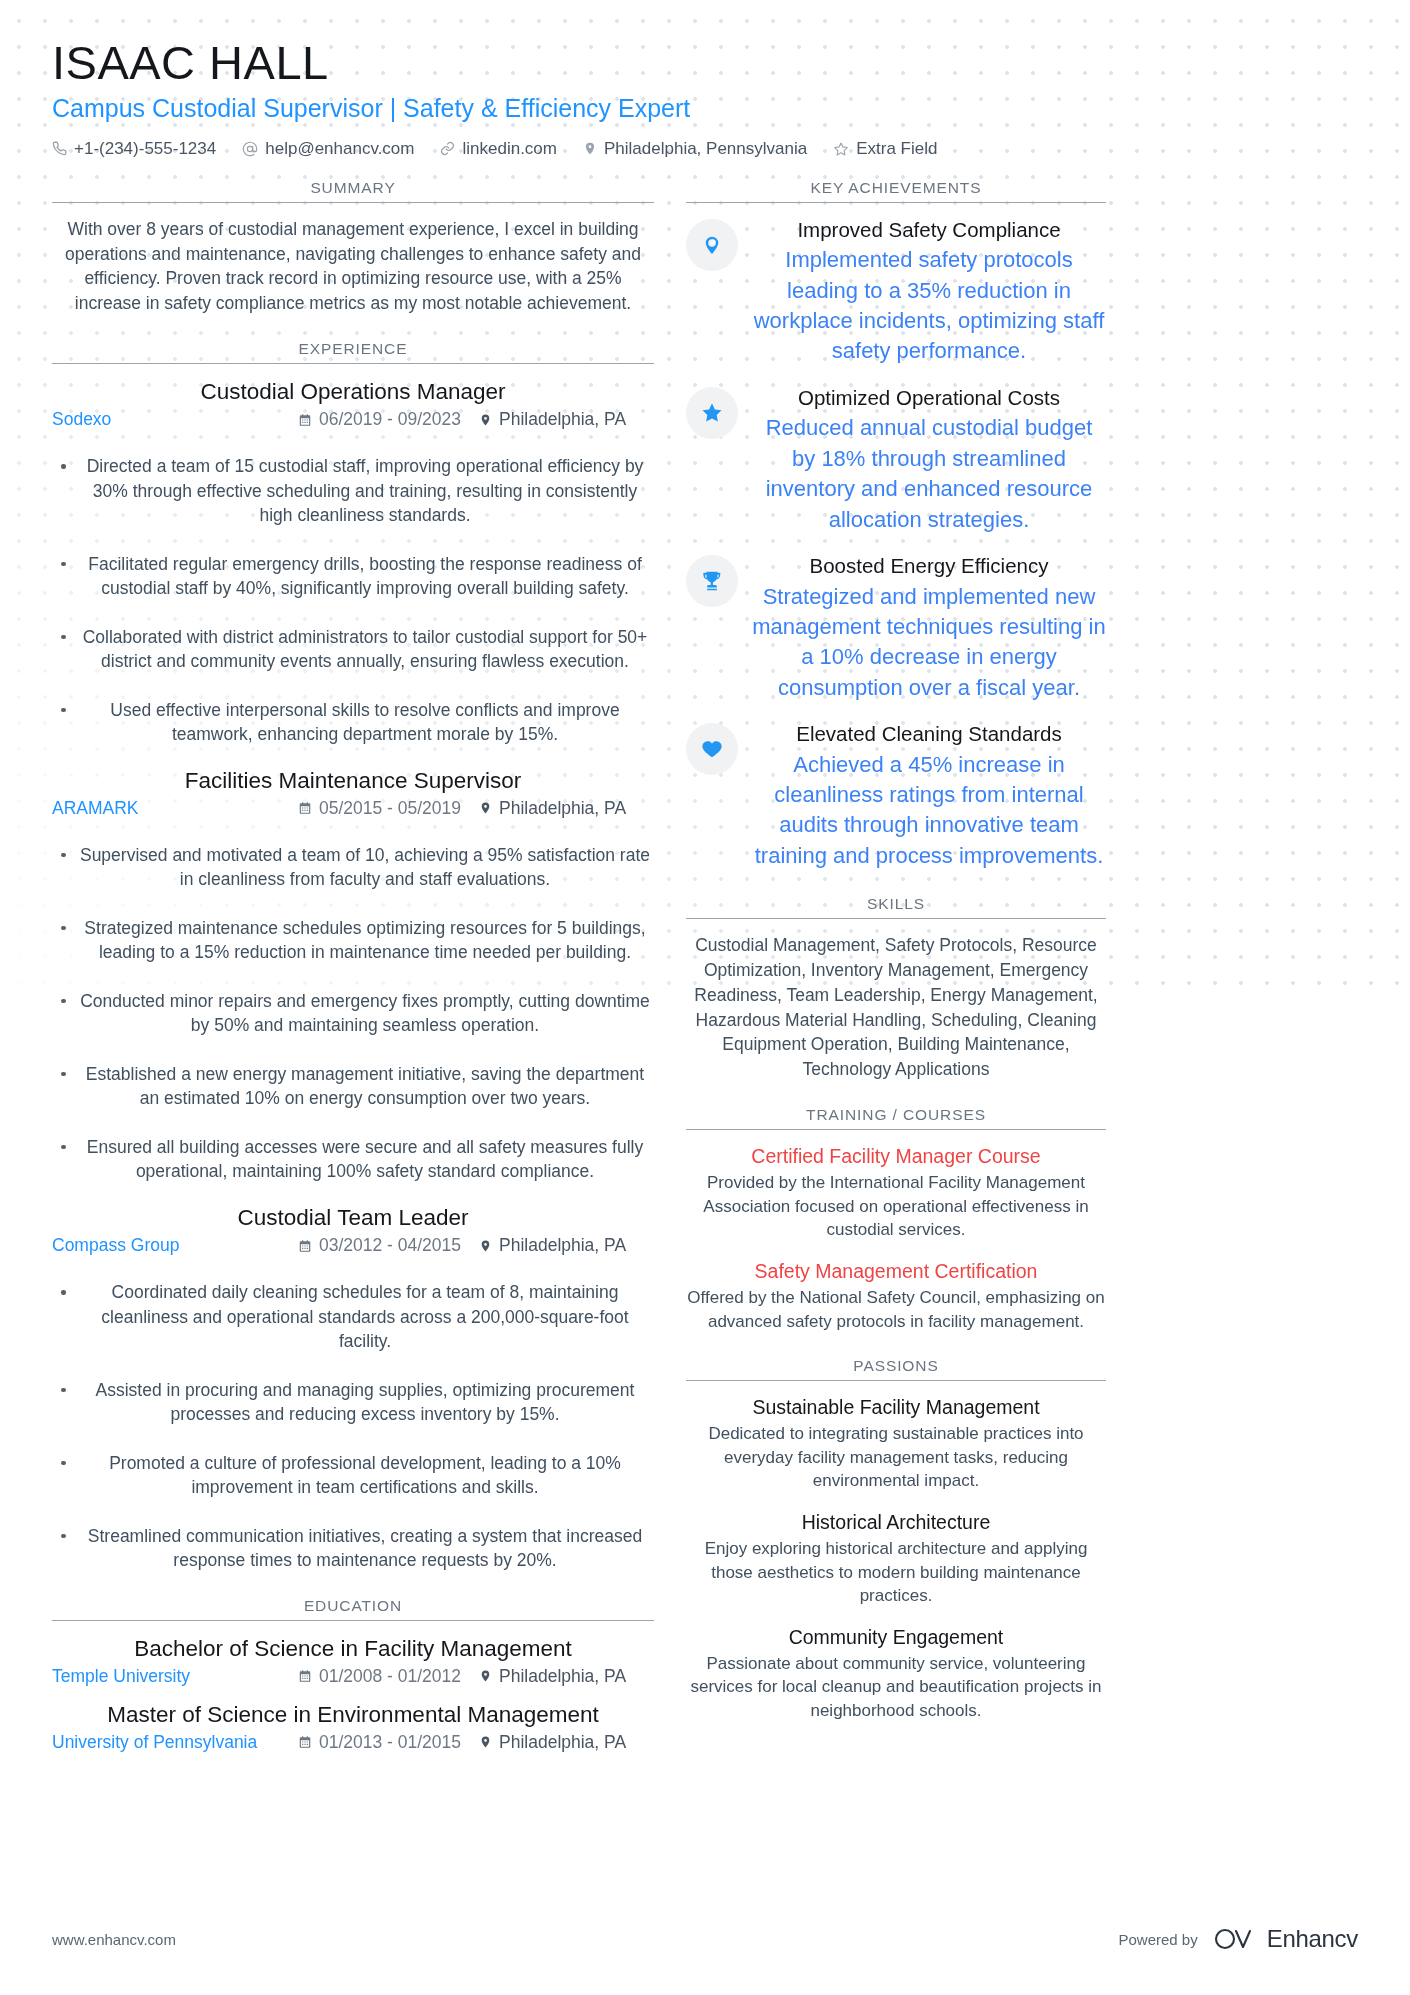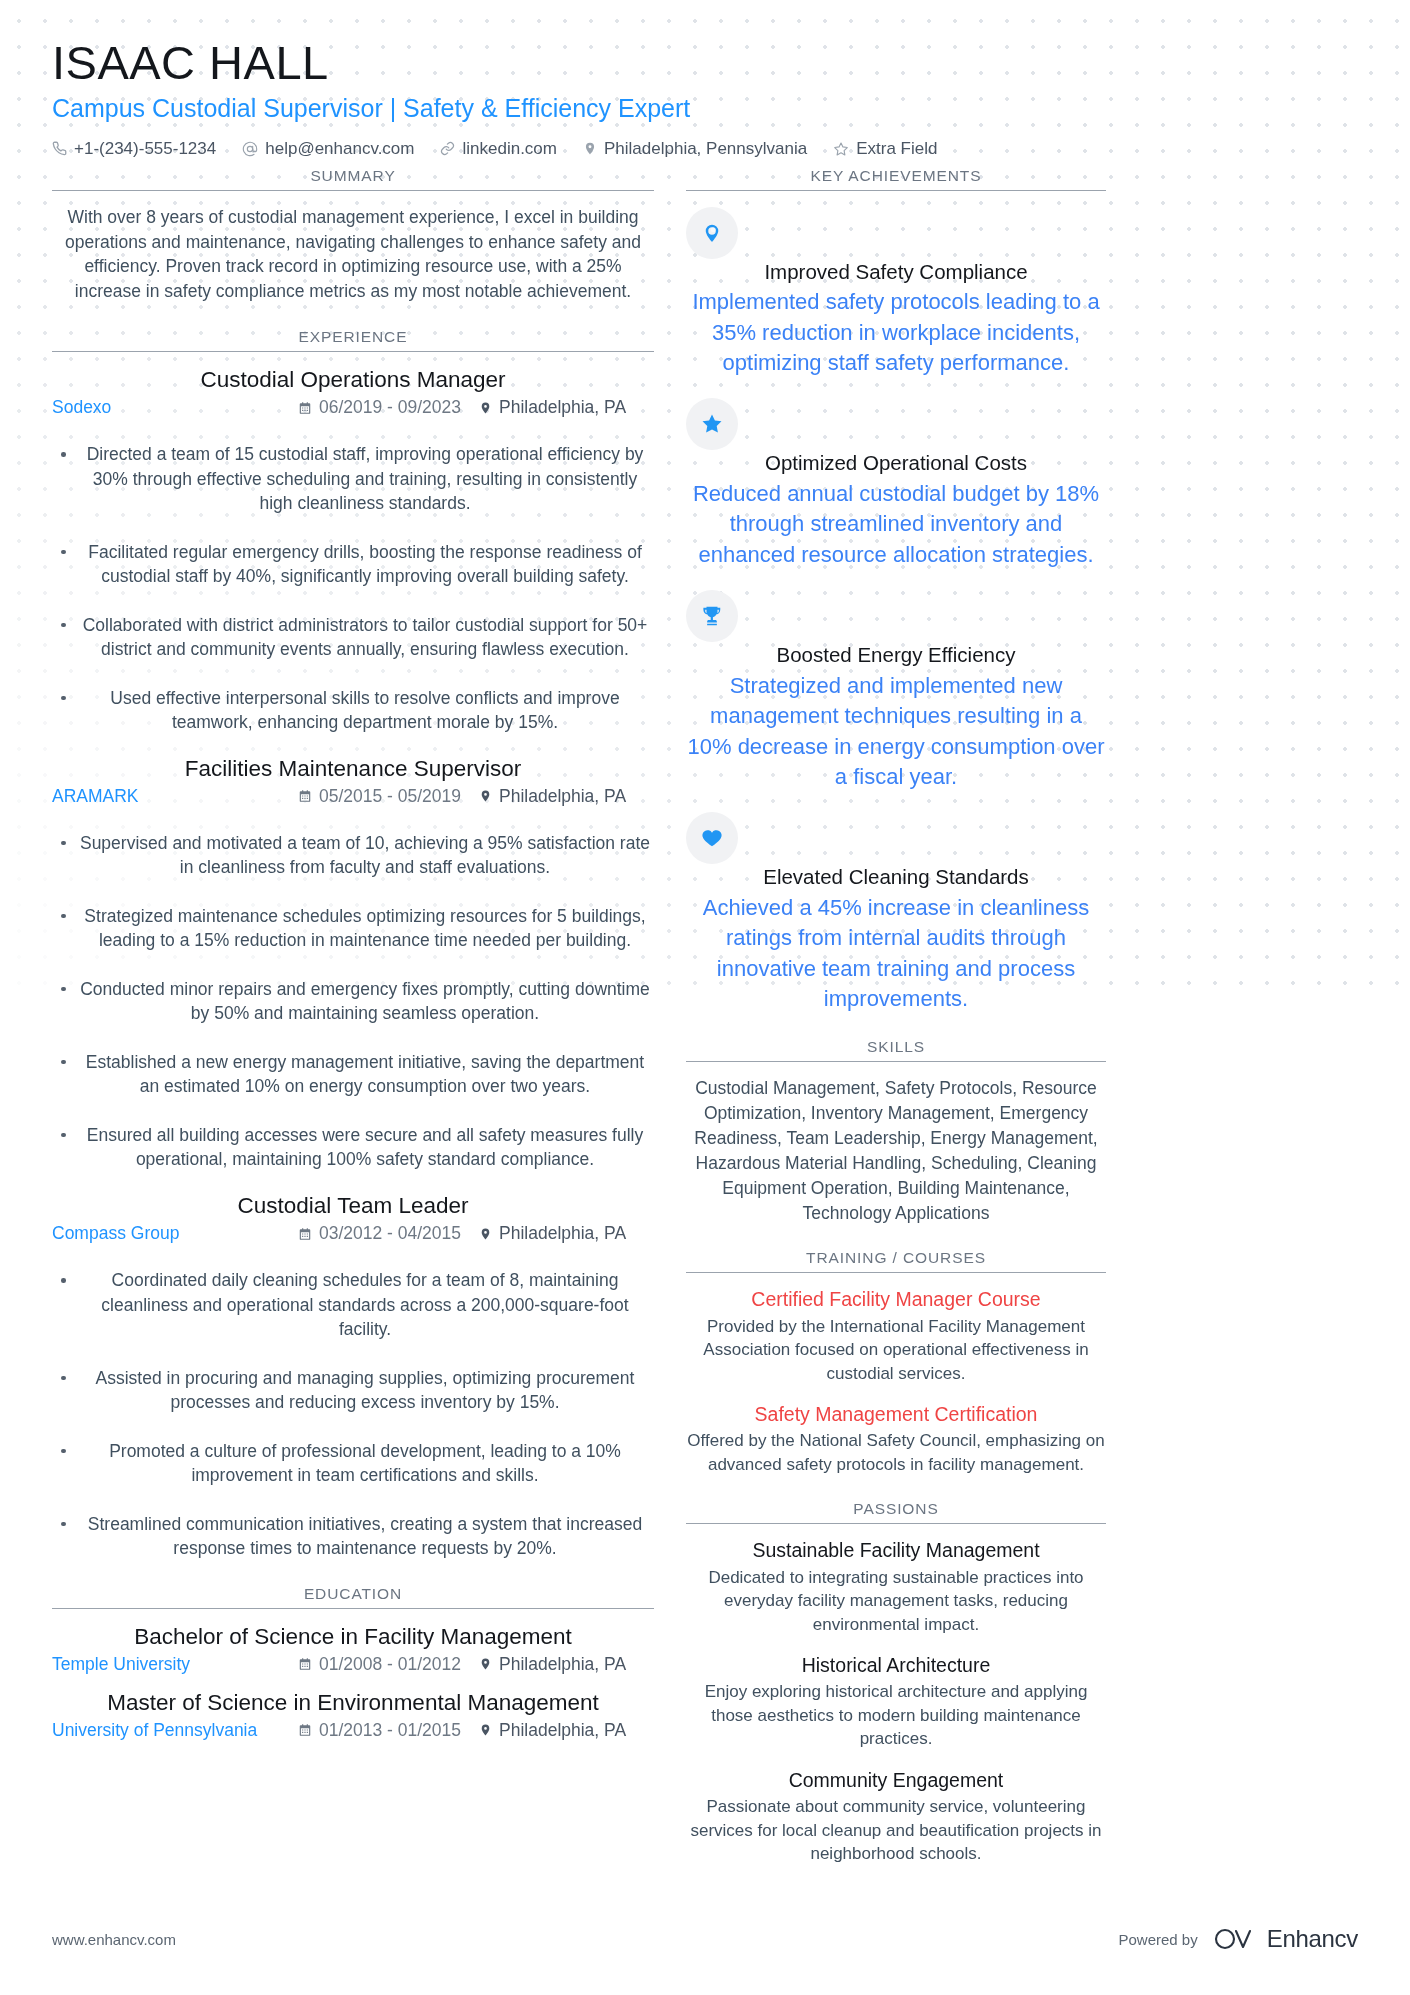--- a/index.html
+++ b/index.html
@@ -57,21 +57,21 @@
     line-height: 1.2;
     margin: 0 0 16px 0;
   }
   .contact-row {
     display: flex;
     flex-wrap: wrap;
     align-items: center;
     gap: 0;
     font-size: 17px;
     color: #4a5563;
-    margin-bottom: 8px;
+    margin-bottom: 20px;
   }
   .contact-item {
     display: inline-flex;
     align-items: center;
     margin-right: 26px;
     white-space: nowrap;
   }
   .contact-item .ci {
     margin-right: 7px;
     display: inline-flex;
@@ -173,21 +173,20 @@
     color: #14171c;
     margin: 0 0 3px 0;
     line-height: 1.25;
   }
 
   
   .ach {
     display: flex;
     align-items: flex-start;
     margin-bottom: 18px;
-    flex-direction: column;
   }
   .ach-ico {
     flex: 0 0 52px;
     width: 52px; height: 52px;
     border-radius: 50%;
     background: #f1f2f4;
     display: flex;
     align-items: center;
     justify-content: center;
     margin-right: 14px;

